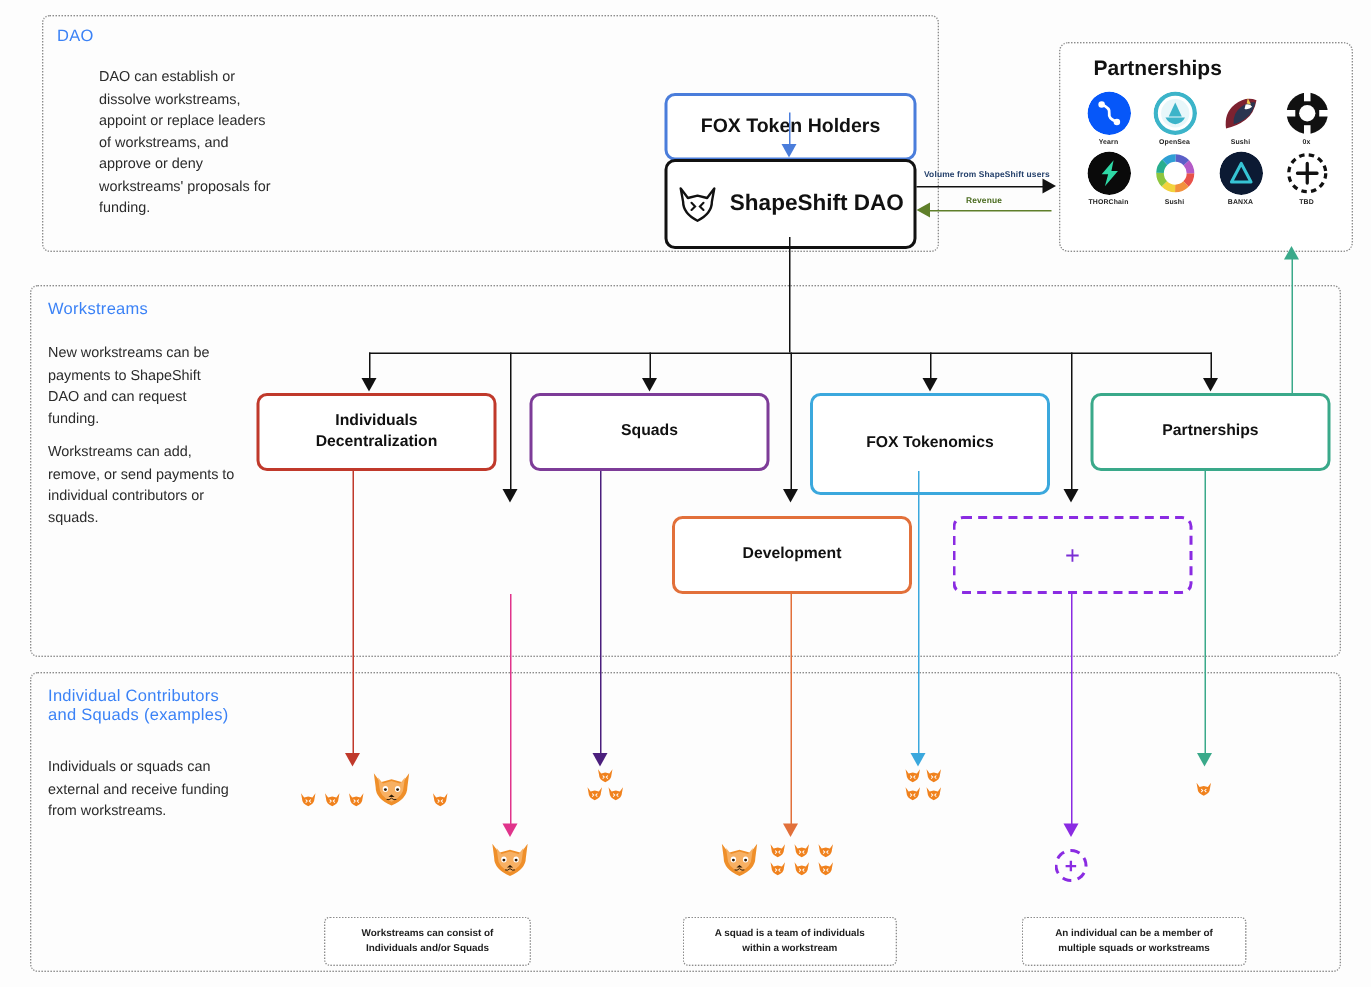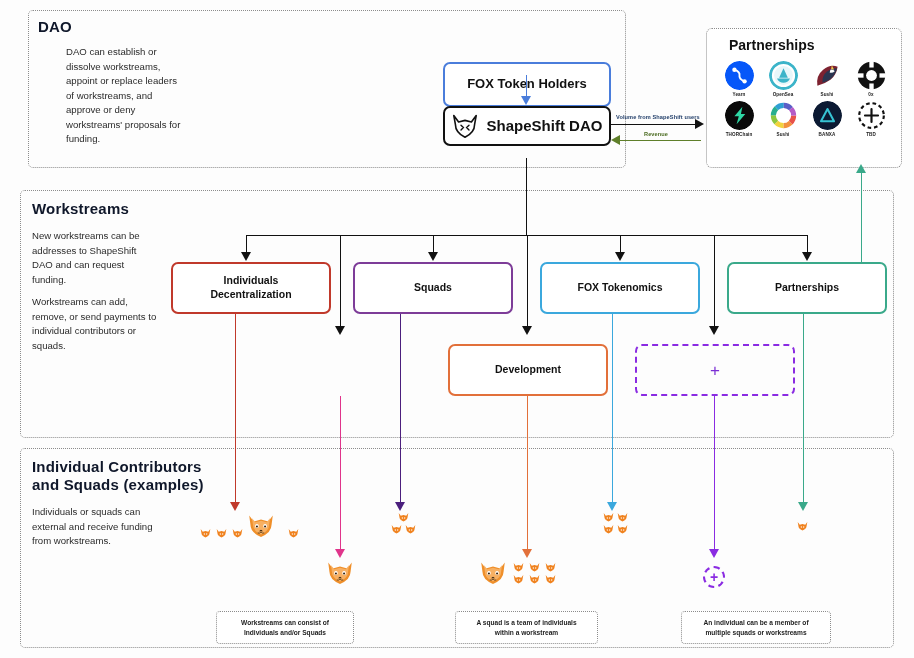--- a/index.html
+++ b/index.html
@@ -20,23 +20,23 @@
   
   .section{
     position:absolute;
     border:1.5px dotted #8c8c8c;
     border-radius:5px;
     background:transparent;
     box-sizing:border-box;
   }
   .sec-title{
     position:absolute;
-    font-size:15px;
-    font-weight:bold;
-    color:#0f172a;
+    font-size:11px;
+    font-weight:normal;
+    color:#3b82f6;
     letter-spacing:.2px;
     line-height:1.22;
     white-space:pre-line;
   }
   .sec-body{
     position:absolute;
     font-size:9.6px;
     line-height:1.52;
     color:#2b2b2b;
     white-space:pre-line;
@@ -155,33 +155,33 @@
 <div id="stage">
 
   <div class="section" style="left:28px;top:10px;width:598px;height:158px;"></div>
   <div class="section" style="left:20px;top:190px;width:874px;height:248px;"></div>
   <div class="section" style="left:20px;top:448px;width:874px;height:200px;"></div>
 
   <div class="sec-title" style="left:38px;top:18px;">DAO</div>
   <div class="sec-body" style="left:38px;top:45px;width:120px;margin-left:28px;">DAO can establish or dissolve workstreams, appoint or replace leaders of workstreams, and approve or deny workstreams' proposals for funding.</div>
 
   <div class="sec-title" style="left:32px;top:200px;">Workstreams</div>
-  <div class="sec-body" style="left:32px;top:229px;">New workstreams can be addresses to ShapeShift DAO and can request funding.</div>
+  <div class="sec-body" style="left:32px;top:229px;">New workstreams can be payments to ShapeShift DAO and can request funding.</div>
   <div class="sec-body" style="left:32px;top:295px;">Workstreams can add, remove, or send payments to individual contributors or squads.</div>
 
   <div class="sec-title" style="left:32px;top:458px;">Individual Contributors
 and Squads (examples)</div>
   <div class="sec-body" style="left:32px;top:505px;">Individuals or squads can external and receive funding from workstreams.</div>
 
   <div class="node big" style="left:443px;top:30px;width:168px;height:45px;border-color:#4a7ddb;">FOX Token Holders</div>
 
   <div class="vline" style="left:526px;top:75px;height:27px;border-left-color:#4a7ddb;"></div>
   <div class="arrowhead ah-down" style="left:521px;top:96px;border-top-color:#4a7ddb;"></div>
 
-  <div class="node ss-dao" style="left:443px;top:106px;width:168px;height:40px;border-color:#111;">
+  <div class="node ss-dao" style="left:443px;top:106px;width:168px;height:60px;border-color:#111;">
     <svg class="fox-logo" viewBox="0 0 64 60">
       <path d="M4 4 L16 20 L32 16 L48 20 L60 4 L56 26 Q56 46 32 58 Q8 46 8 26 Z" fill="none" stroke="#111" stroke-width="4" stroke-linejoin="round"></path>
       <path d="M22 28 L28 34 L22 40 M42 28 L36 34 L42 40" fill="none" stroke="#111" stroke-width="3.5" stroke-linecap="round"></path>
     </svg>
     <span>ShapeShift DAO</span>
   </div>
 
   <div class="hline" style="left:611px;top:124px;width:86px;border-top-color:#111;"></div>
   <div class="arrowhead ah-right" style="left:695px;top:119px;border-left-color:#111;"></div>
   <div class="edge-label" style="left:616px;top:114px;">Volume from ShapeShift users</div>
@@ -306,21 +306,21 @@
   <div class="arrowhead ah-down" style="left:522px;top:326px;border-top-color:#111;"></div>
 
   <div class="vline" style="left:714px;top:235px;height:95px;border-left-color:#111;"></div>
   <div class="arrowhead ah-down" style="left:709px;top:326px;border-top-color:#111;"></div>
 
   <div class="node" style="left:171px;top:262px;width:160px;height:52px;border-color:#c0392b;white-space:pre-line;">Individuals
 Decentralization</div>
 
   <div class="node" style="left:353px;top:262px;width:160px;height:52px;border-color:#7d3c98;">Squads</div>
 
-  <div class="node" style="left:540px;top:262px;width:160px;height:52px;border-color:#3ba8dd;">FOX Tokenomics</div>
+  <div class="node" style="left:540px;top:262px;width:160px;height:68px;border-color:#3ba8dd;">FOX Tokenomics</div>
 
   <div class="node" style="left:727px;top:262px;width:160px;height:52px;border-color:#3aa98a;">Partnerships</div>
 
 
   <div class="node" style="left:448px;top:344px;width:160px;height:52px;border-color:#e2703a;">Development</div>
 
   <div class="node dashed" style="left:635px;top:344px;width:160px;height:52px;border-color:#8a2be2;border-width:2.5px;">
     <span class="plus-glyph">+</span>
   </div>
 

